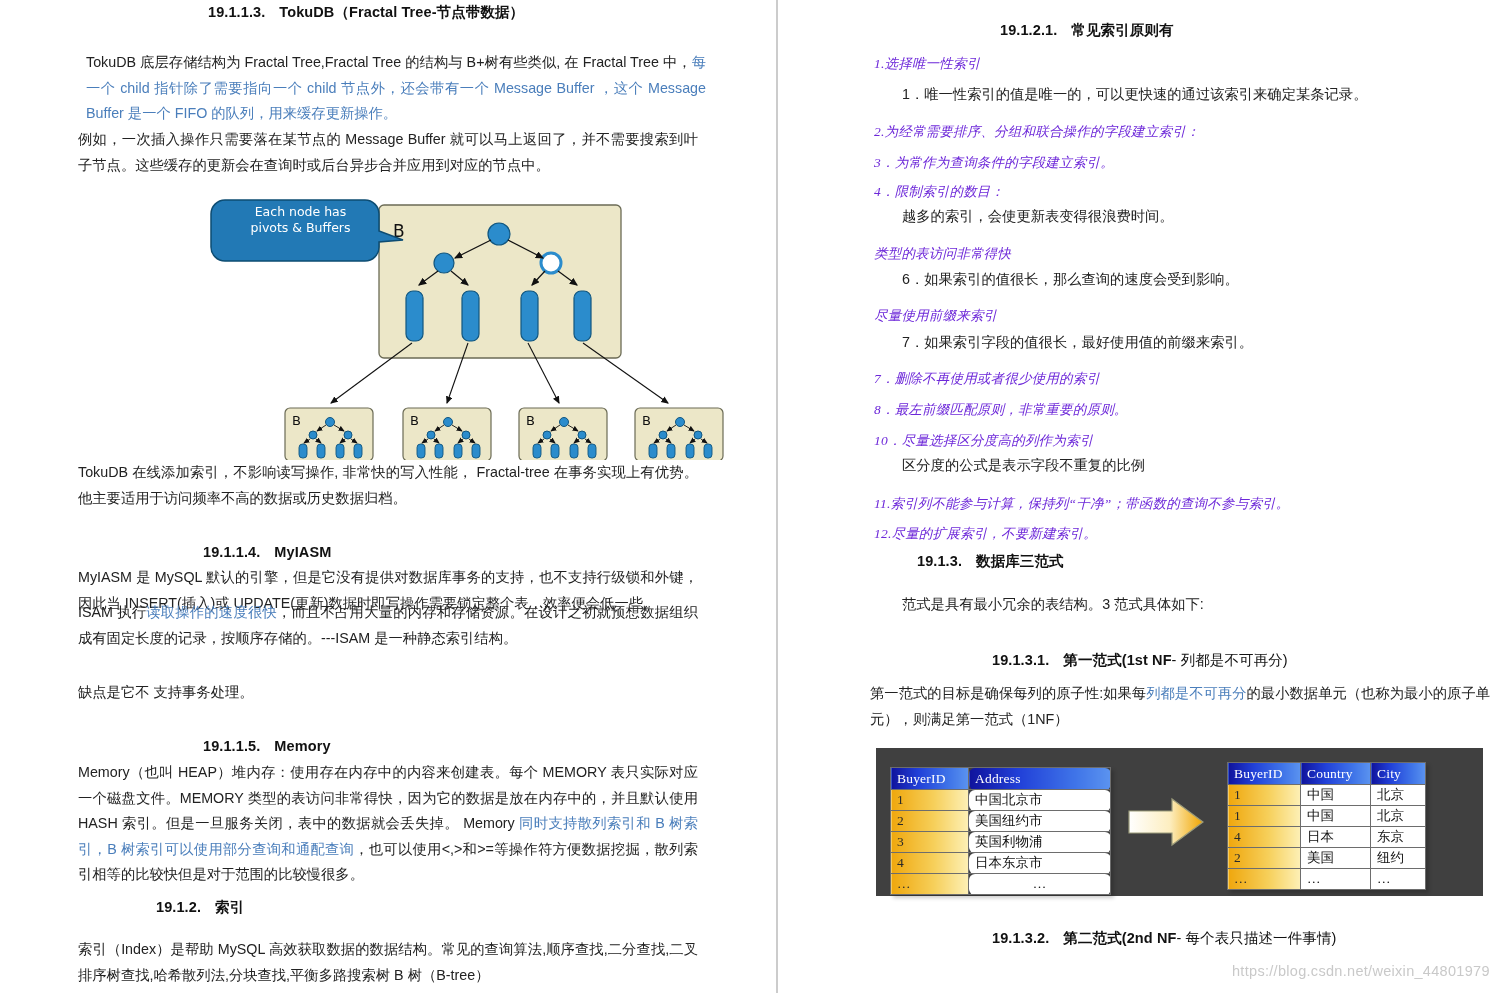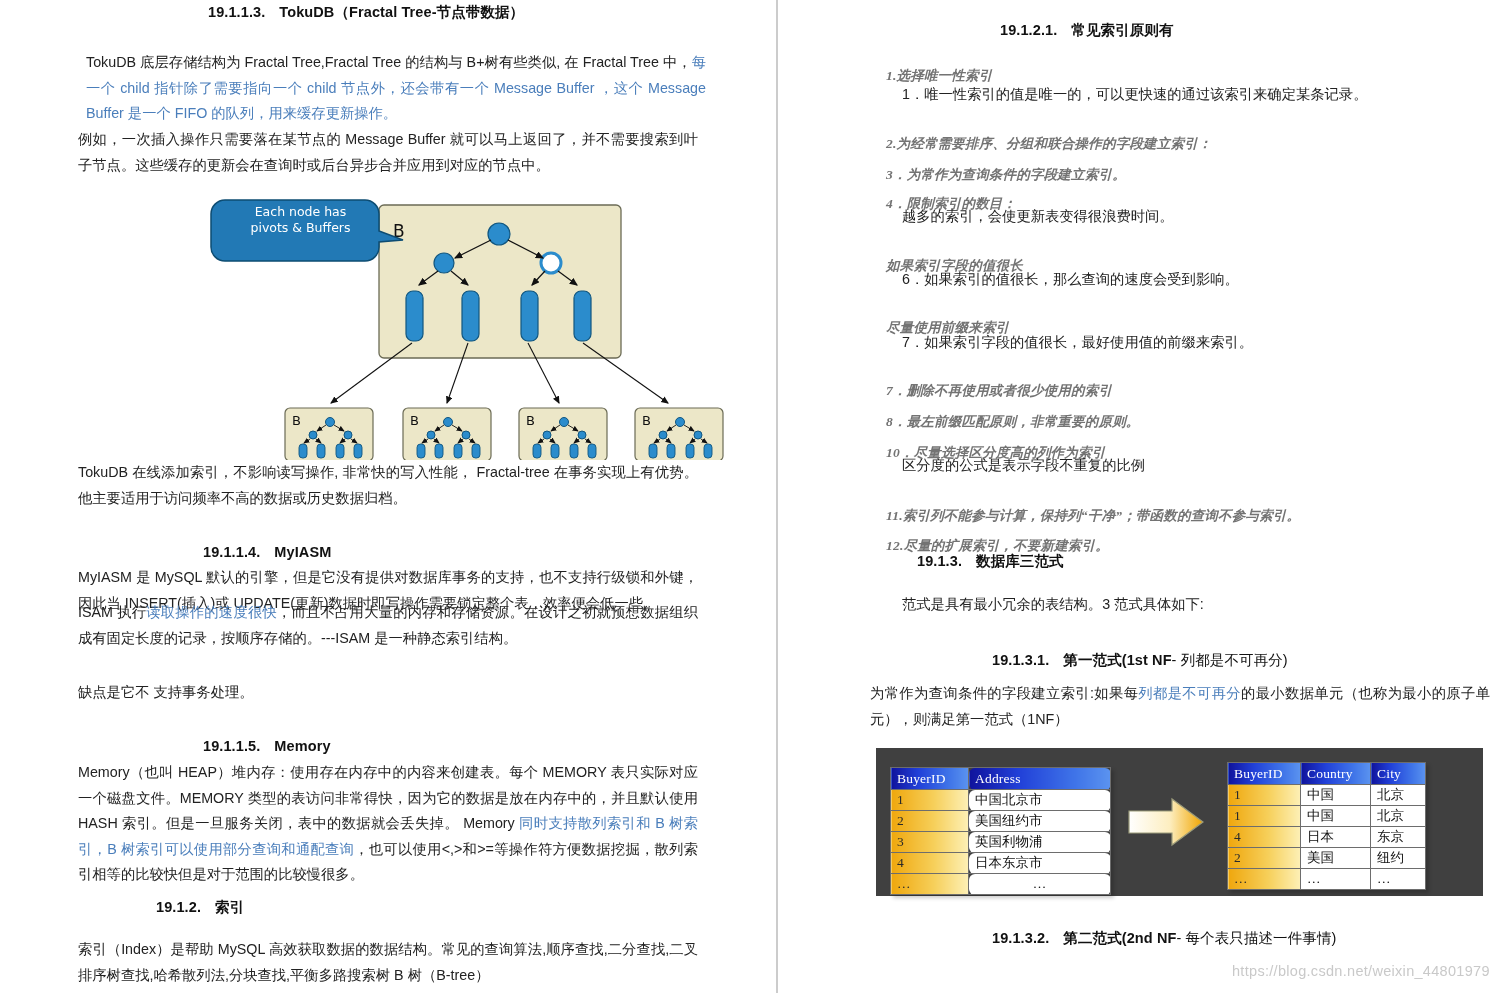--- a/index.html
+++ b/index.html
@@ -32,22 +32,22 @@
   h3.heading .num { margin-right: 14px; }
 
   p.body {
     font-size: 14.3px; line-height: 25.5px; margin:0;
     color:#222; text-align: justify; text-justify: inter-ideograph;
   }
   p.tight { text-align:left;margin-left:32px; }
   .blue { color:#4a7ebb; }
 
   .ital {
-    font-size: 13.5px; font-weight: bold; font-style: italic;
-    color:#737373; margin:16px; line-height:1.4;
+    font-size: 13.5px; font-weight: normal; font-style: italic;
+    color:#6d28d9; margin:4px; line-height:1.4;
     font-family: "Liberation Serif", "DejaVu Serif", serif;
     letter-spacing:.2px;
   }
 
   
   .figure { position:absolute; left:125px; top:195px; width:560px; height:265px; }
   .fig-svg { display:block; }
   .callout-text {
     position:absolute; left:25px; top:9px; width:145px;
     color:#ffffff; font-size:12.5px; line-height:16px; text-align:center;
@@ -260,42 +260,42 @@
         <span class="num">19.1.2.1.</span><span>常见索引原则有</span>
       </h3>
 
       <p class="ital" style="position:absolute;left:0;top:51px;">1.选择唯一性索引</p>
       <p class="body tight" style="position:absolute;left:0;top:82px;width:620px;">1．唯一性索引的值是唯一的，可以更快速的通过该索引来确定某条记录。</p>
       <p class="ital" style="position:absolute;left:0;top:119px;">2.为经常需要排序、分组和联合操作的字段建立索引：</p>
       <p class="ital" style="position:absolute;left:0;top:150px;">3．为常作为查询条件的字段建立索引。</p>
       <p class="ital" style="position:absolute;left:0;top:179px;">4．限制索引的数目：</p>
       <p class="body tight" style="position:absolute;left:0;top:204px;width:620px;">越多的索引，会使更新表变得很浪费时间。</p>
 
-      <p class="ital" style="position:absolute;left:0;top:241px;">如果索引字段的值很长</p>
+      <p class="ital" style="position:absolute;left:0;top:241px;">类型的表访问非常得快</p>
       <p class="body tight" style="position:absolute;left:0;top:267px;width:620px;">6．如果索引的值很长，那么查询的速度会受到影响。</p>
       <p class="ital" style="position:absolute;left:0;top:303px;">尽量使用前缀来索引</p>
       <p class="body tight" style="position:absolute;left:0;top:330px;width:620px;">7．如果索引字段的值很长，最好使用值的前缀来索引。</p>
       <p class="ital" style="position:absolute;left:0;top:366px;">7．删除不再使用或者很少使用的索引</p>
       <p class="ital" style="position:absolute;left:0;top:397px;">8．最左前缀匹配原则，非常重要的原则。</p>
       <p class="ital" style="position:absolute;left:0;top:428px;">10．尽量选择区分度高的列作为索引</p>
       <p class="body tight" style="position:absolute;left:0;top:453px;width:620px;">区分度的公式是表示字段不重复的比例</p>
       <p class="ital" style="position:absolute;left:0;top:491px;">11.索引列不能参与计算，保持列“干净”；带函数的查询不参与索引。</p>
       <p class="ital" style="position:absolute;left:0;top:521px;">12.尽量的扩展索引，不要新建索引。</p>
 
       <h3 class="heading" style="position:absolute;left:47px;top:551px;">
         <span class="num">19.1.3.</span><span>数据库三范式</span>
       </h3>
 
       <p class="body tight" style="position:absolute;left:0;top:592px;width:620px;">范式是具有最小冗余的表结构。3 范式具体如下:</p>
 
       <h3 class="heading" style="position:absolute;left:122px;top:650px;">
         <span class="num">19.1.3.1.</span><span>第一范式(1st NF</span><span style="font-weight:normal;">- 列都是不可再分)</span>
       </h3>
 
-      <p class="body" style="position:absolute;left:0;top:681px;width:620px;"><span>为常作为查询条件的字段建立索引:如果每</span><span class="blue">列都是不可再分</span><span>的最小数据单元（也称为最小的原子单元），则满足第一范式（1NF）</span></p>
+      <p class="body" style="position:absolute;left:0;top:681px;width:620px;"><span>第一范式的目标是确保每列的原子性:如果每</span><span class="blue">列都是不可再分</span><span>的最小数据单元（也称为最小的原子单元），则满足第一范式（1NF）</span></p>
 
       <h3 class="heading" style="position:absolute;left:122px;top:928px;">
         <span class="num">19.1.3.2.</span><span>第二范式(2nd NF</span><span style="font-weight:normal;">- 每个表只描述一件事情)</span>
       </h3>
 
     </div>
   </div>
 
   <div class="tables-fig">
 

